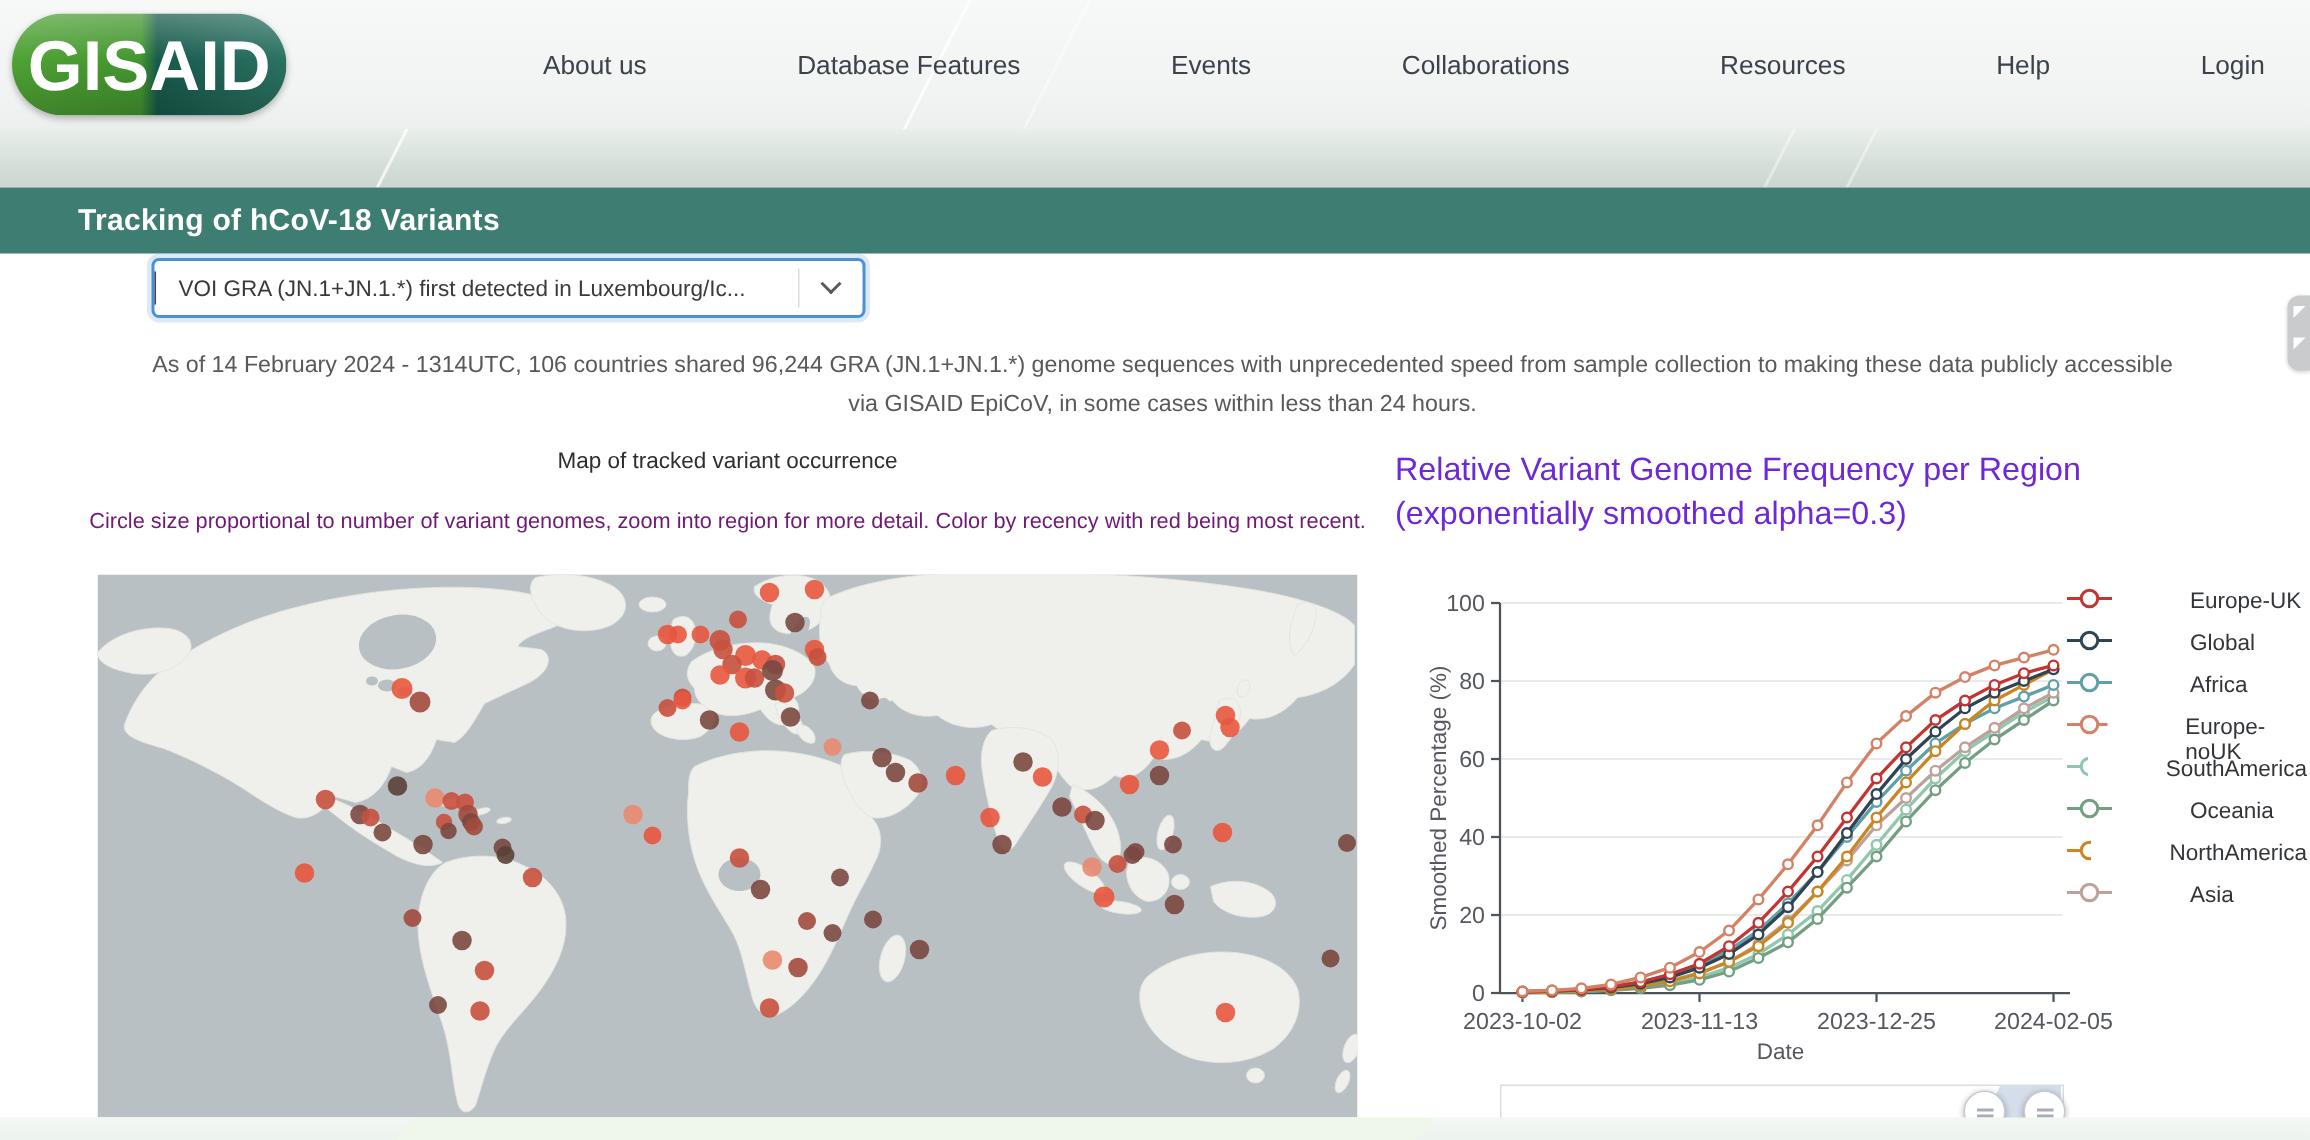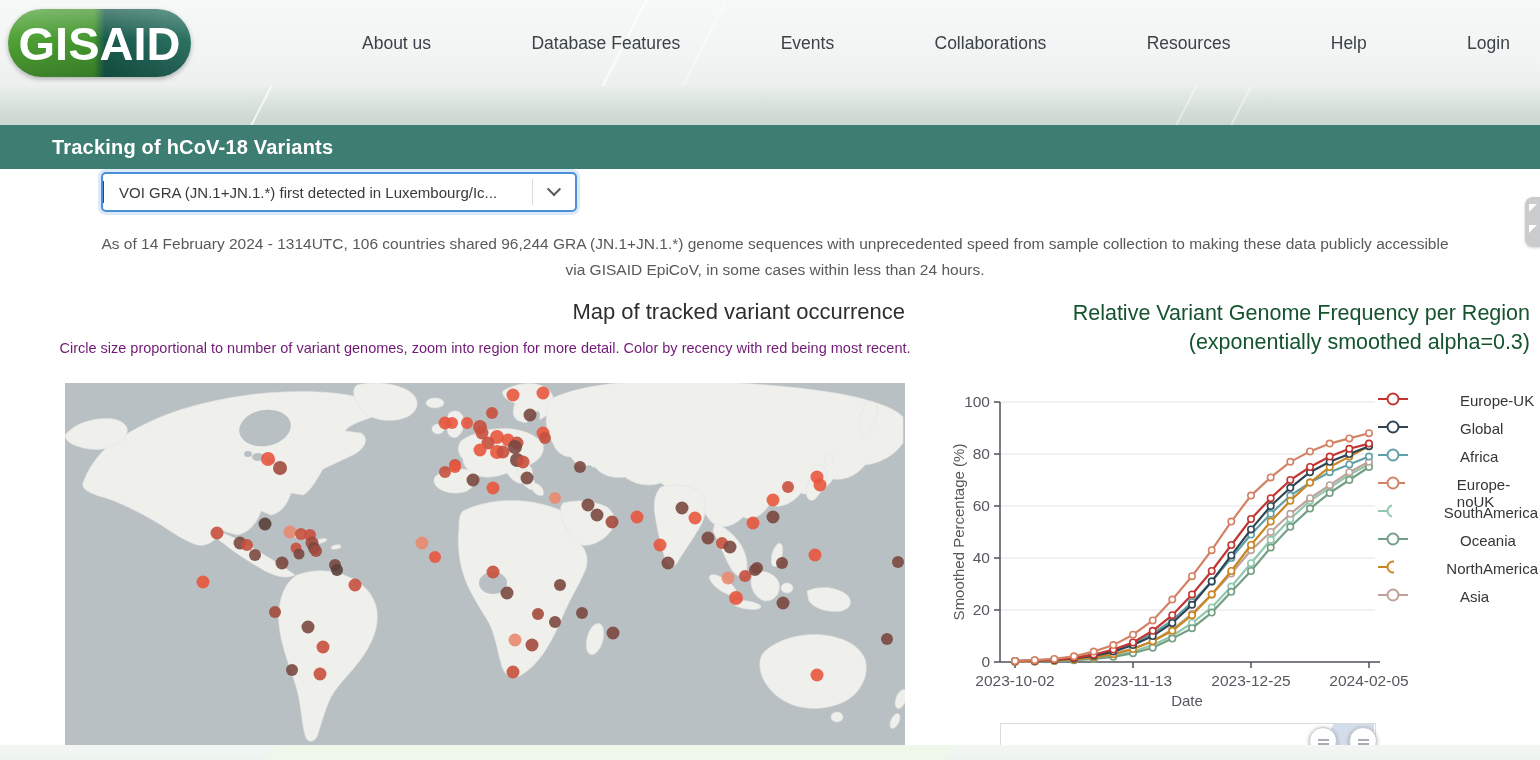--- a/index.html
+++ b/index.html
@@ -40,26 +40,26 @@
   .vs-divider { width:1px; height:26px; background:#dcdcdc; margin-left:6px; }
   .vs-chevron { width:42px; display:flex; align-items:center; justify-content:center; }
   .vs-chevron i { width:10px; height:10px; border-right:2px solid #5a5a5a; border-bottom:2px solid #5a5a5a;
     transform:rotate(45deg) translate(-2px,-2px); }
 
   
   .desc { position:absolute; left:95px; top:231px; width:1360px; text-align:center;
     font-size:15.5px; color:#58595b; line-height:26px; }
 
   
-  .map-title { position:absolute; left:65px; top:299px; width:840px; text-align:right;
-    font-size:22px; color:#2e2e2e; }
+  .map-title { position:absolute; left:65px; top:299px; width:840px; text-align:center;
+    font-size:15px; color:#2e2e2e; }
   .map-sub { position:absolute; left:55px; top:338px; width:860px; text-align:center;
     font-size:14.5px; color:#701a75; line-height:20px; }
-  .chart-title { position:absolute; left:930px; top:299px; width:600px; text-align:right;
-    font-size:21.5px; color:#14532d; line-height:29px; }
+  .chart-title { position:absolute; left:930px; top:299px; width:600px; text-align:left;
+    font-size:21.5px; color:#6d28d9; line-height:29px; }
   .chart-sub { position:absolute; left:930px; top:367px; width:600px; text-align:center;
     font-size:14.5px; color:#8b8d8f; }
 
   
   .map-wrap { position:absolute; left:65px; top:383px; width:840px; height:362px; cursor:grab; }
   .map-wrap svg { display:block; }
 
   
   .chart-wrap { position:absolute; left:950px; top:390px; width:460px; height:322px; }
   .legend { position:absolute; left:1378px; top:392px; width:160px; }

